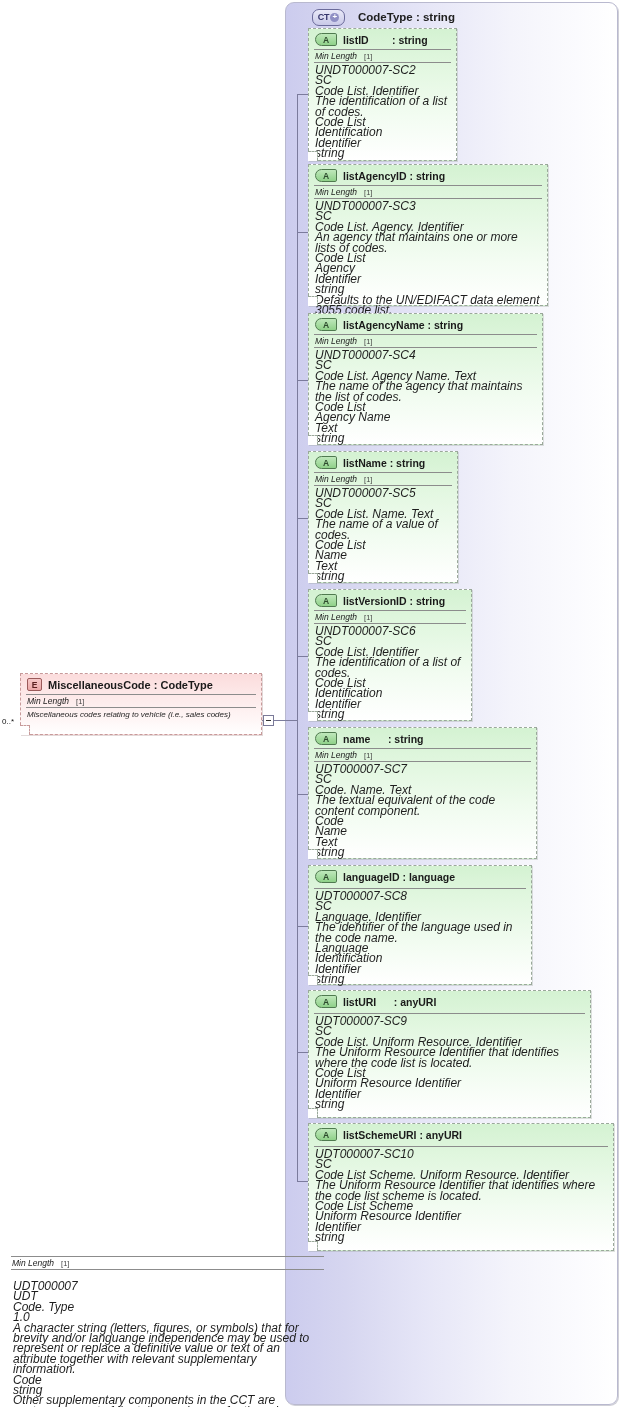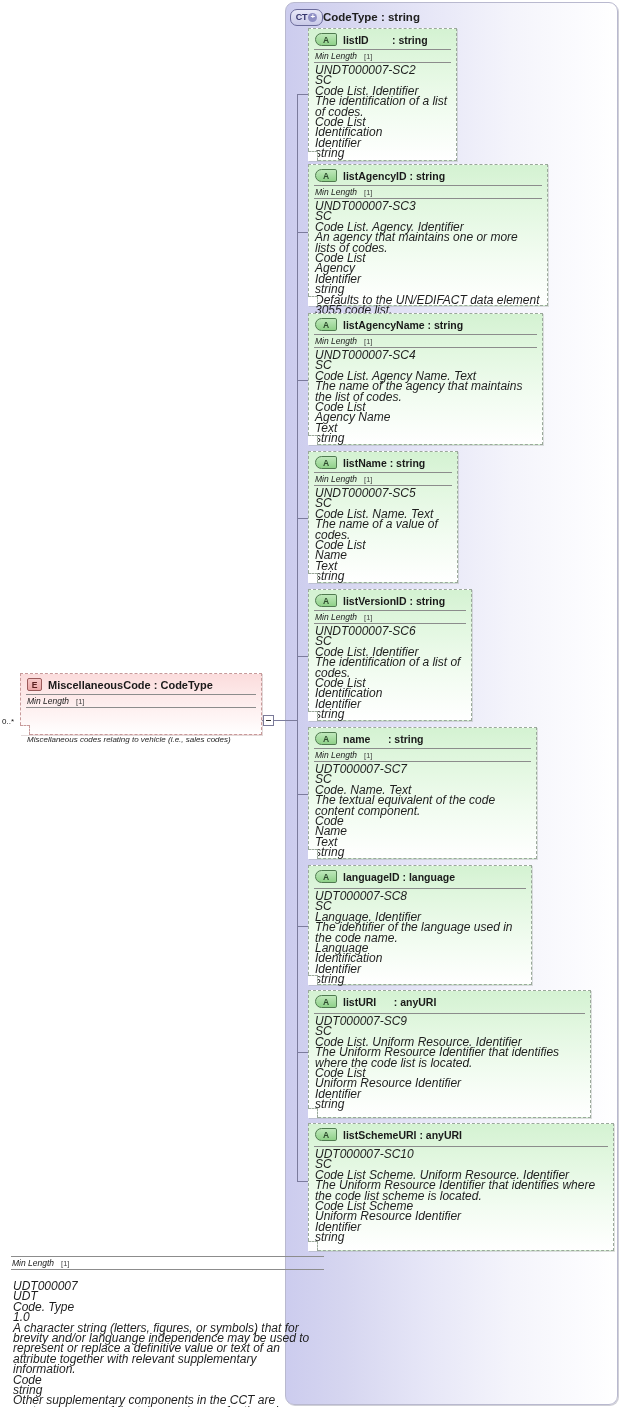--- a/index.html
+++ b/index.html
@@ -14,22 +14,22 @@
   
   .ct-container{
     position:absolute;left:285px;top:2px;width:333px;height:1403px;
     border:1px solid #b9b9cf;
     border-radius:9px;
     background:linear-gradient(to right,#ccccee 0%,#d6d6f0 18%,#e6e6f7 42%,#f4f4fb 68%,#fbfbfe 88%,#ffffff 100%);
     box-shadow:1px 1px 0 rgba(120,120,140,.35);
     box-sizing:border-box;
   }
   .ct-header{
-    position:absolute;left:4px;top:5px;height:18px;
-    display:flex;align-items:center;gap:0;justify-content:space-between;
+    position:absolute;left:26px;top:5px;height:18px;
+    display:flex;align-items:center;gap:13px;justify-content:space-between;
   }
   .ct-icon{
     width:31px;height:15px;border:1px solid #6a6a9a;border-radius:7px;
     background:linear-gradient(to bottom,#e9e9f8,#c9c9e8);
     display:flex;align-items:center;justify-content:center;gap:1px;
     font-size:9px;font-weight:bold;color:#35356b;letter-spacing:-.2px;
     font-family:"Liberation Sans", sans-serif;
     line-height:1;
   }
   .ct-icon .plus{
@@ -105,21 +105,21 @@
   }
   .e-icon{
     width:15px;height:13px;box-sizing:border-box;
     border:1px solid #9a5a5a;border-radius:2px;
     background:linear-gradient(to bottom,#f6c8c8,#eca8a8);
     font-size:8.5px;font-weight:bold;color:#5a2020;text-align:center;line-height:12px;
     flex:0 0 auto;
   }
   .e-name{font-size:11px;font-weight:bold;color:#1a1a1a;white-space:pre;}
   .e-detail{
-    padding:2px 6px 4px 6px;font-size:8px;font-style:italic;color:#1e1e1e;line-height:10.4px;margin-top:25px;
+    padding:2px 6px 4px 6px;font-size:8px;font-style:italic;color:#1e1e1e;line-height:10.4px;
   }
   .cardinality{
     position:absolute;left:2px;top:717px;font-size:8px;color:#111;
     font-family:"Liberation Sans", sans-serif;
   }
   .toggle{
     position:absolute;left:263px;top:715px;width:11px;height:11px;
     border:1px solid #7a7a98;background:#ffffff;box-sizing:border-box;
   }
   .toggle:before{

